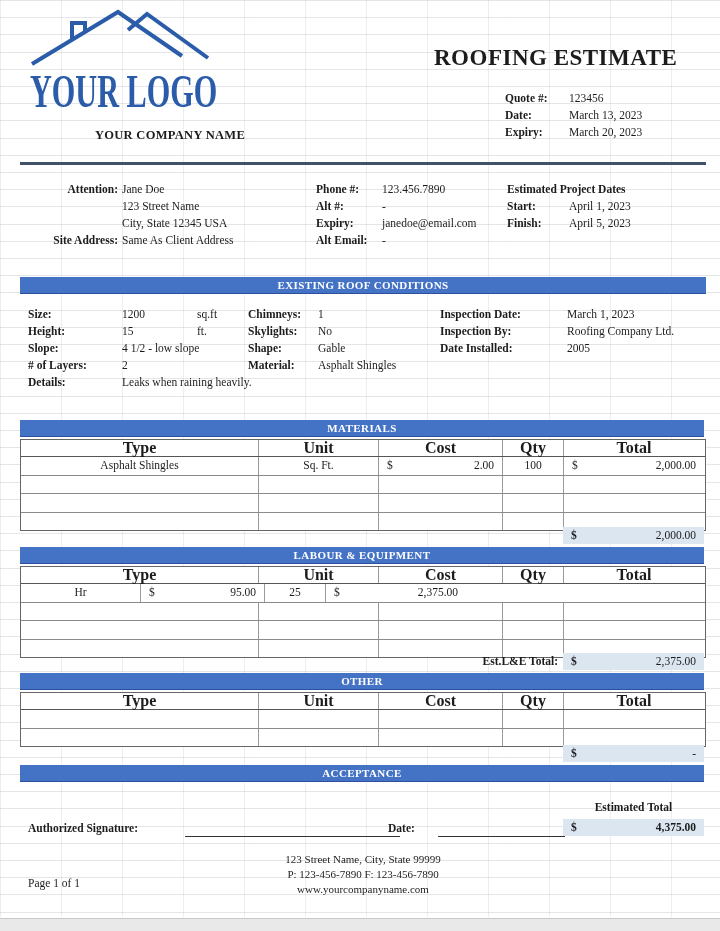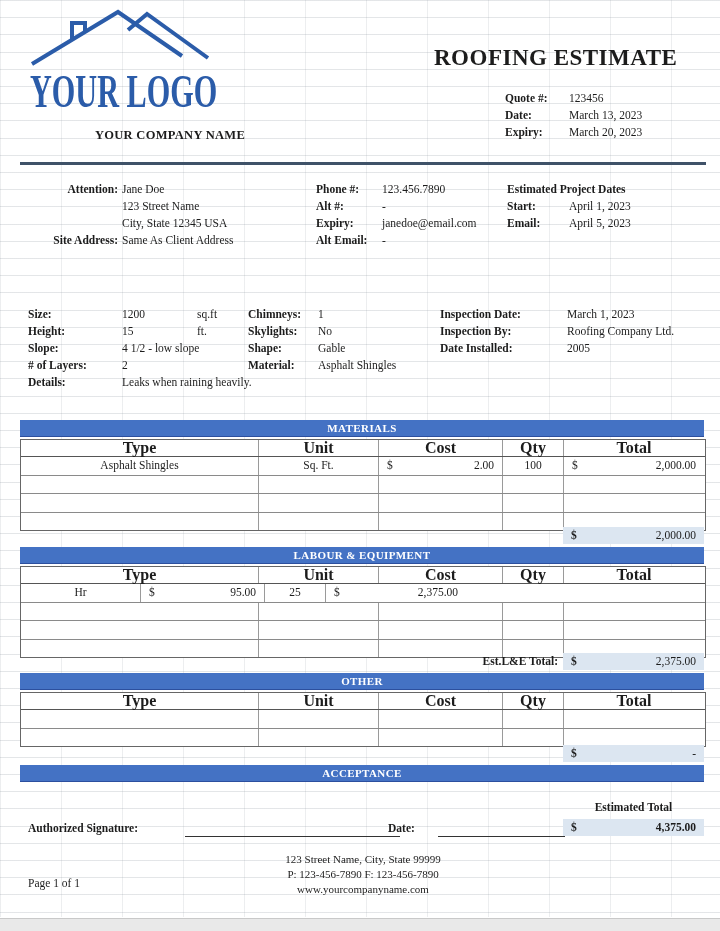--- a/index.html
+++ b/index.html
@@ -78,23 +78,24 @@
   <div class="abs row17 lbl" style="left:316px;top:198px;">Alt #:</div>
   <div class="abs row17" style="left:382px;top:198px;">-</div>
   <div class="abs row17 lbl" style="left:316px;top:215px;">Expiry:</div>
   <div class="abs row17" style="left:382px;top:215px;">janedoe@email.com</div>
   <div class="abs row17 lbl" style="left:316px;top:232px;">Alt Email:</div>
   <div class="abs row17" style="left:382px;top:232px;">-</div>
 
   <div class="abs row17 lbl" style="left:507px;top:181px;">Estimated Project Dates</div>
   <div class="abs row17 lbl" style="left:507px;top:198px;">Start:</div>
   <div class="abs row17" style="left:569px;top:198px;">April 1, 2023</div>
-  <div class="abs row17 lbl" style="left:507px;top:215px;">Email:</div>
+  <div class="abs row17 lbl" style="left:507px;top:215px;">Finish:</div>
   <div class="abs row17" style="left:569px;top:215px;">April 5, 2023</div>
 
+  <div class="abs band" style="left:20px;top:277px;width:686px;">EXISTING ROOF CONDITIONS</div>
 
   <div class="abs row17 lbl" style="left:28px;top:306px;">Size:</div>
   <div class="abs row17" style="left:122px;top:306px;">1200</div>
   <div class="abs row17" style="left:197px;top:306px;">sq.ft</div>
   <div class="abs row17 lbl" style="left:248px;top:306px;">Chimneys:</div>
   <div class="abs row17" style="left:318px;top:306px;">1</div>
   <div class="abs row17 lbl" style="left:440px;top:306px;">Inspection Date:</div>
   <div class="abs row17" style="left:567px;top:306px;">March 1, 2023</div>
 
   <div class="abs row17 lbl" style="left:28px;top:323px;">Height:</div>

